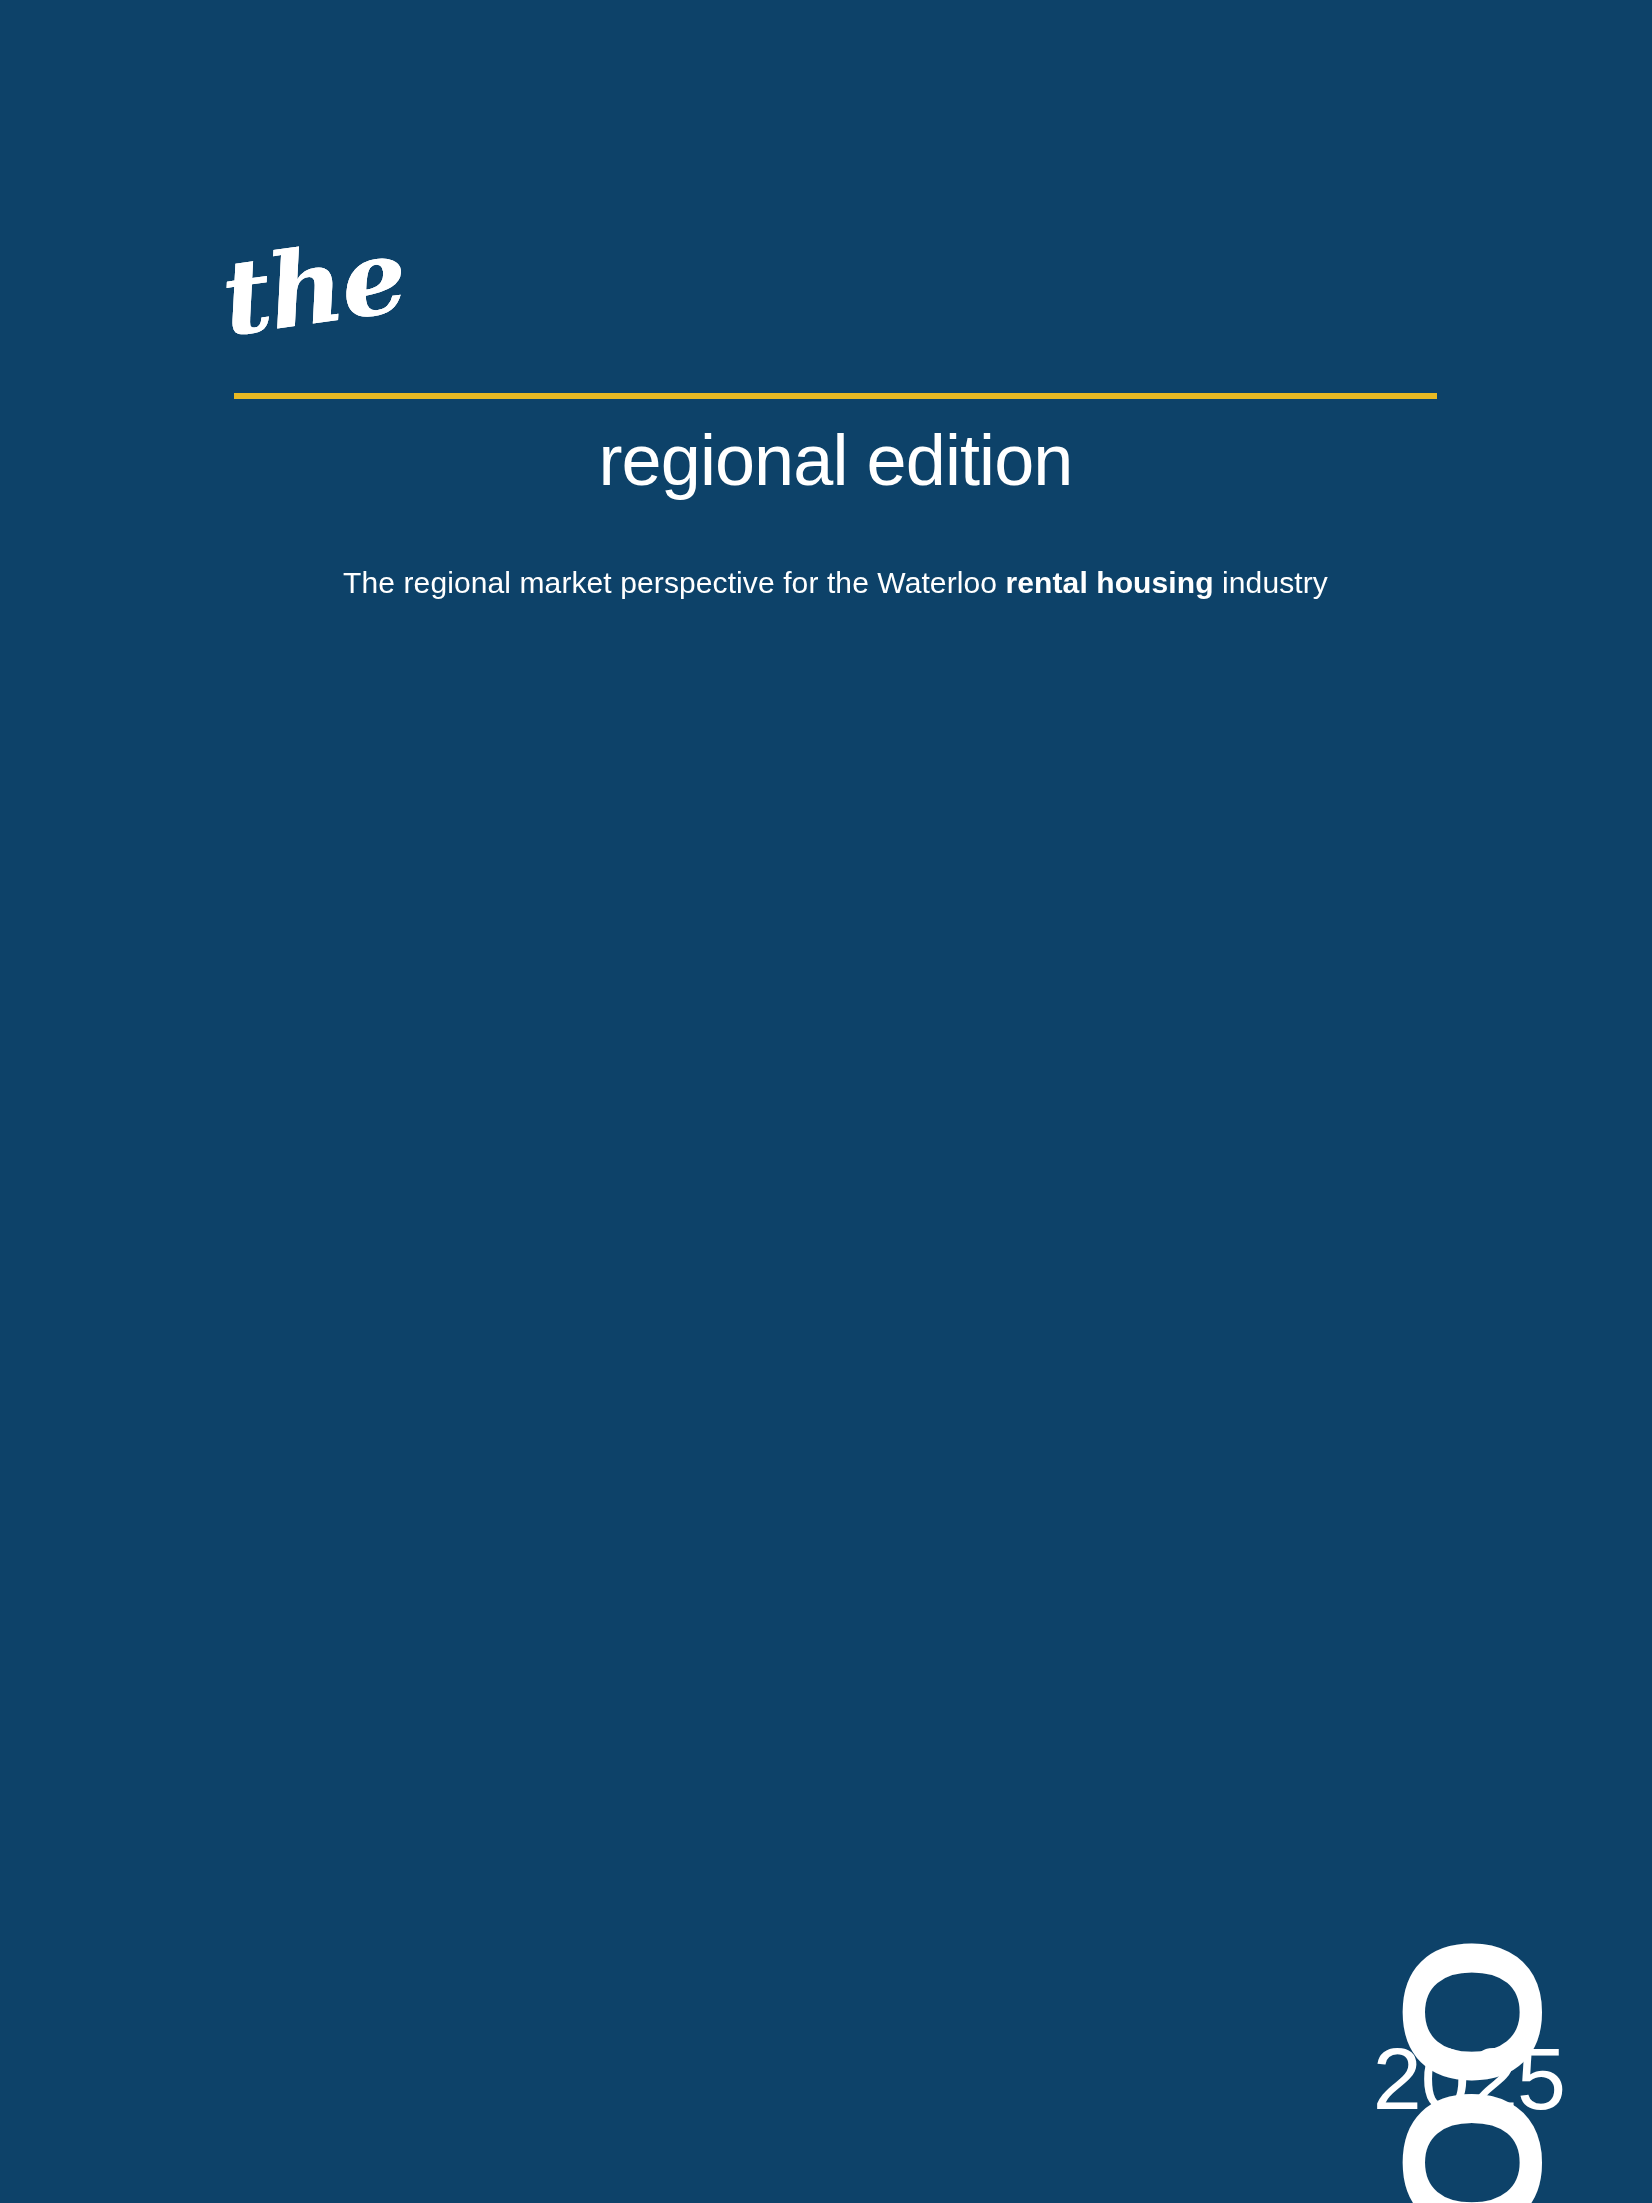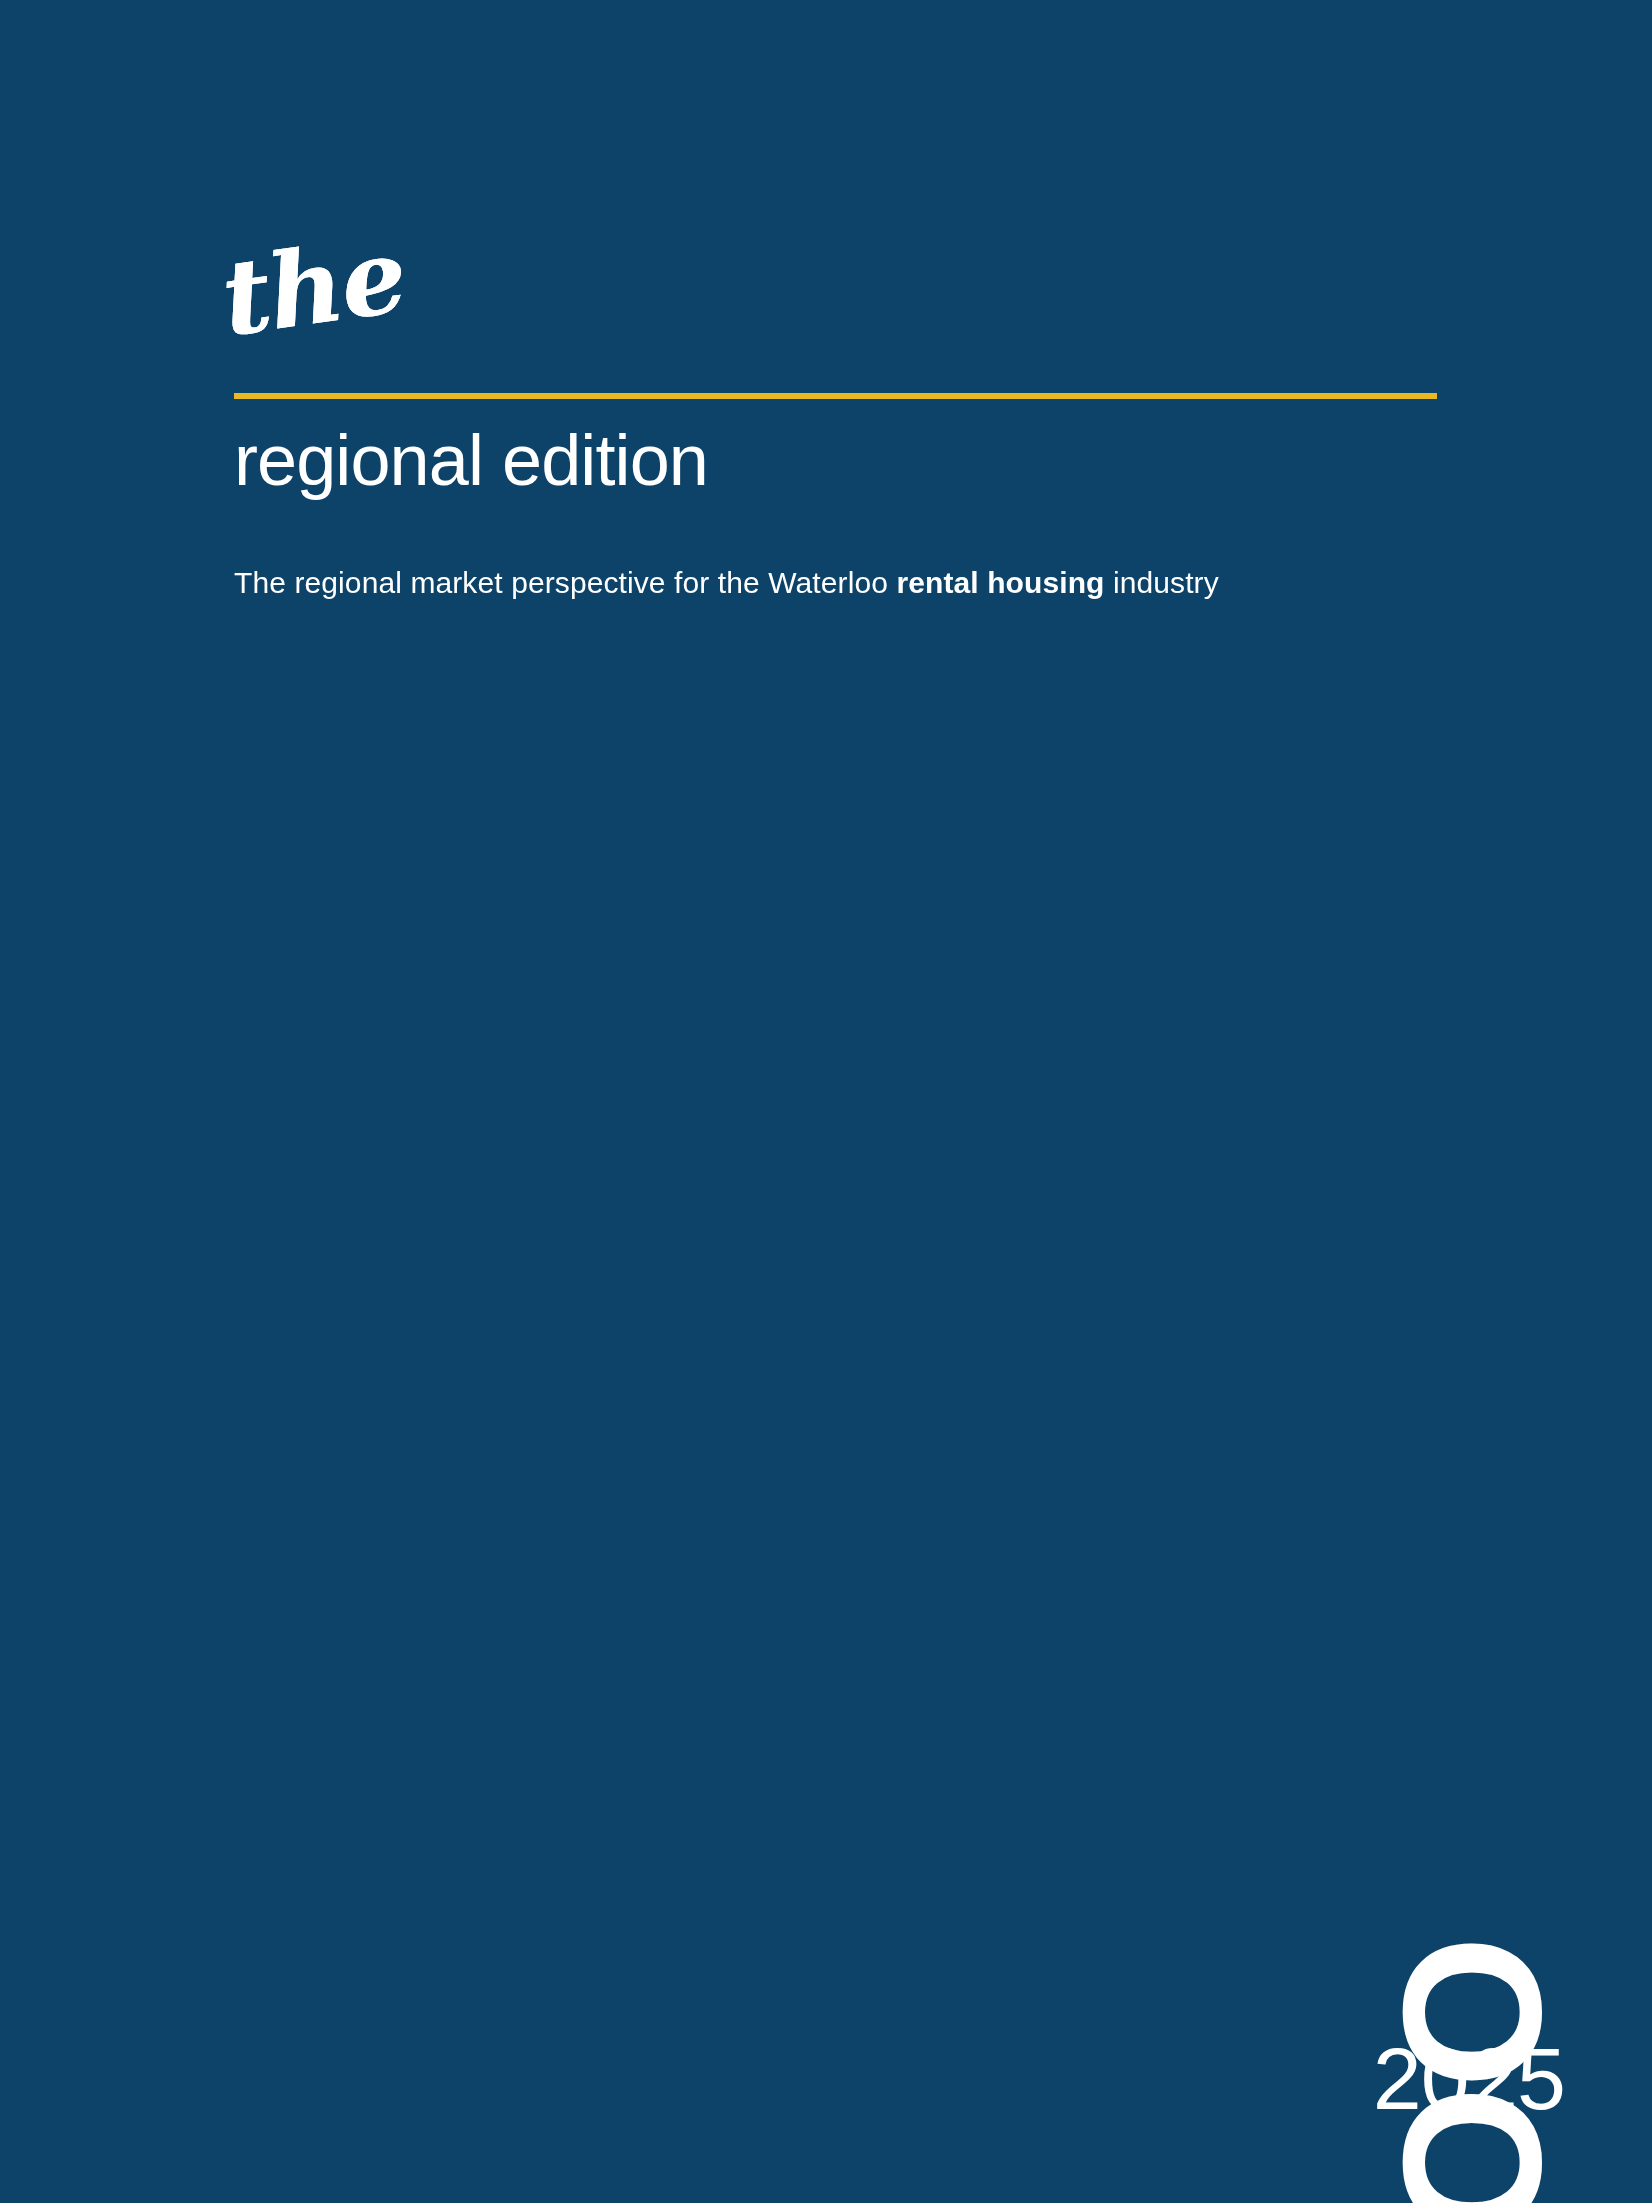--- a/index.html
+++ b/index.html
@@ -67,30 +67,30 @@
     background: #e8b923;
     margin-top: 16.5px;
   }
 
   .edition {
     color: #ffffff;
     font-family: "Liberation Sans", sans-serif;
     font-weight: 400;
     font-size: 72px;
     line-height: 1.15;
-    text-align: left;
+    text-align: center;
     margin-top: 20px;
     letter-spacing: -0.9px;
   }
 
   .tagline {
     color: #ffffff;
     font-family: "Liberation Sans", sans-serif;
     font-size: 30px;
-    text-align: left;
+    text-align: center;
     margin-top: 64px;
     letter-spacing: 0.1px;
   }
   .tagline b {
     font-weight: 700;
   }
 
   
   .city-wrap {
     position: absolute;

